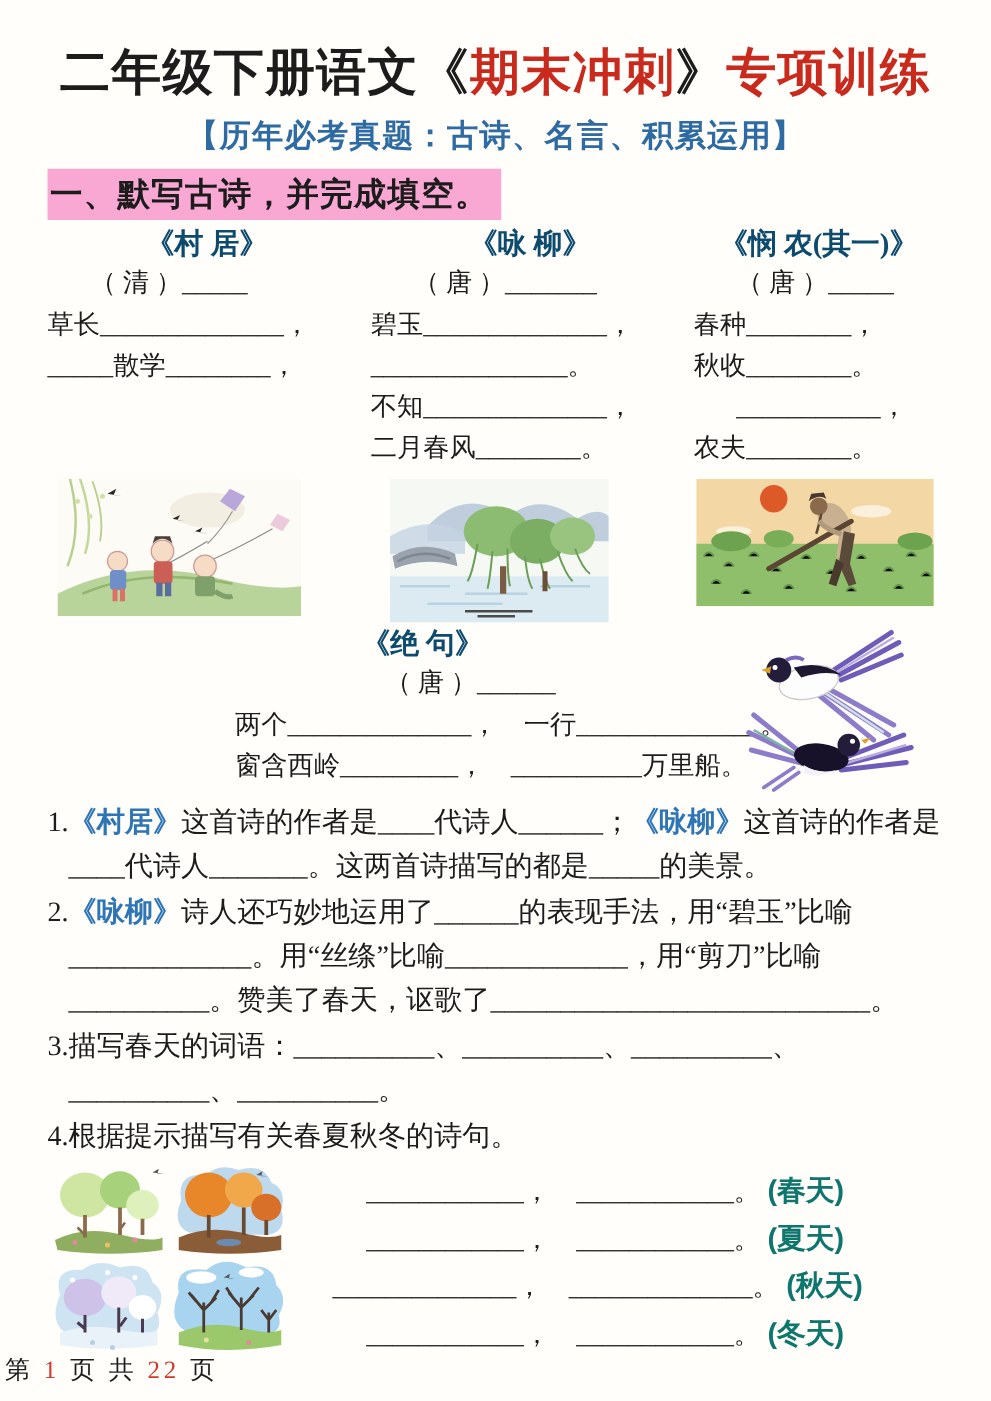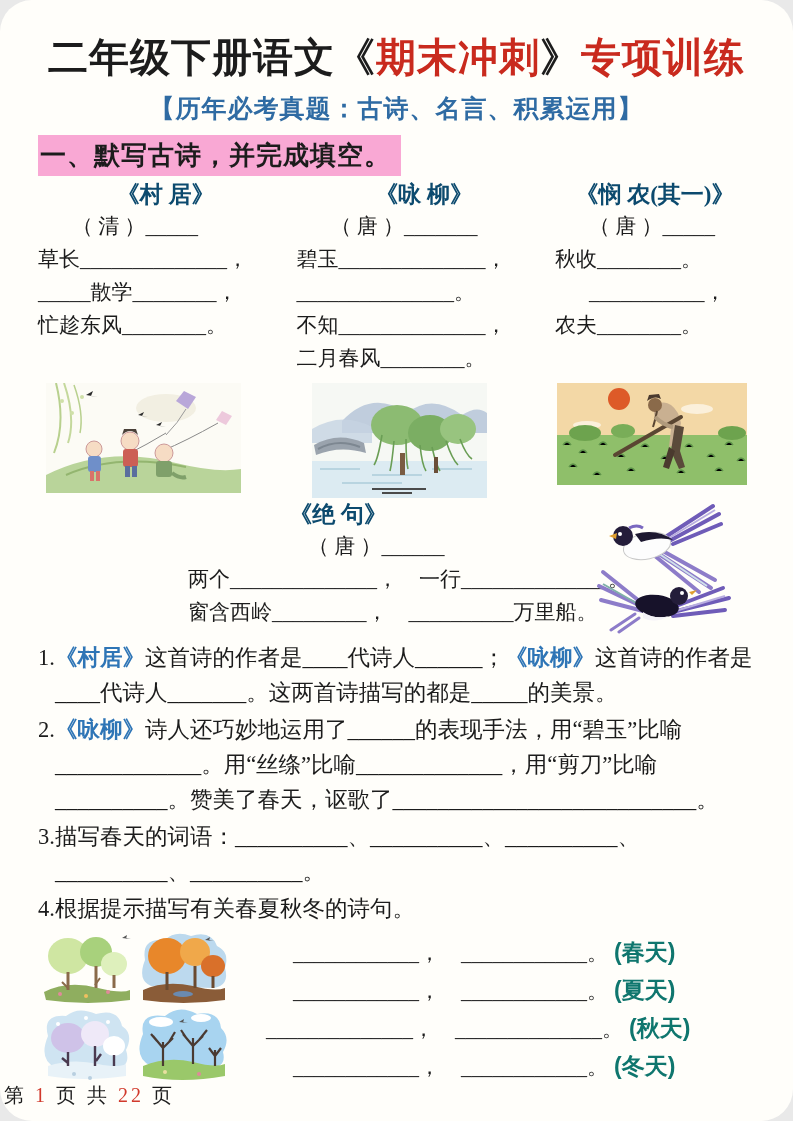--- a/index.html
+++ b/index.html
@@ -6,21 +6,20 @@
   .page{
     position:relative;
     width:793px;height:1121px;
     margin:0 auto;
     background:#fffefa;
     font-family:"Liberation Serif","DejaVu Serif",serif;
     color:#1c1c1c;
     box-sizing:border-box;
     padding:30px 38px 0 38px;
     overflow:hidden;
-    border-radius:32px;
   }
   
   .title{
     text-align:center;
     font-size:40px;
     font-weight:bold;
     letter-spacing:1px;
     line-height:56px;
     white-space:nowrap;
   }
@@ -147,33 +146,33 @@
   <div>
     <span class="section-heading">一、默写古诗，并完成填空。</span>
   </div>
 
   <div class="poem-row">
     <div class="poem-col c1">
       <div class="poem-title">《村 居》</div>
       <div class="poem-line author">（ 清 ）_____</div>
       <div class="poem-line">草长______________，</div>
       <div class="poem-line">_____散学________，</div>
-      <div class="poem-line">忙趁东风________。</div>
     </div>
     <div class="poem-col c2">
       <div class="poem-title">《咏 柳》</div>
       <div class="poem-line author">（ 唐 ）_______</div>
       <div class="poem-line">碧玉______________，</div>
       <div class="poem-line">_______________。</div>
       <div class="poem-line">不知______________，</div>
       <div class="poem-line">二月春风________。</div>
     </div>
     <div class="poem-col c3">
       <div class="poem-title">《悯 农(其一)》</div>
       <div class="poem-line author">（ 唐 ）_____</div>
+      <div class="poem-line">春种________，</div>
       <div class="poem-line">秋收________。</div>
       <div class="poem-line author">___________，</div>
       <div class="poem-line">农夫________。</div>
     </div>
   </div>
 
   <div class="pics-row">
 
     <svg class="pic" width="195" height="110" viewBox="0 0 195 110">
       <rect width="195" height="110" fill="#fcfbf5"></rect>

